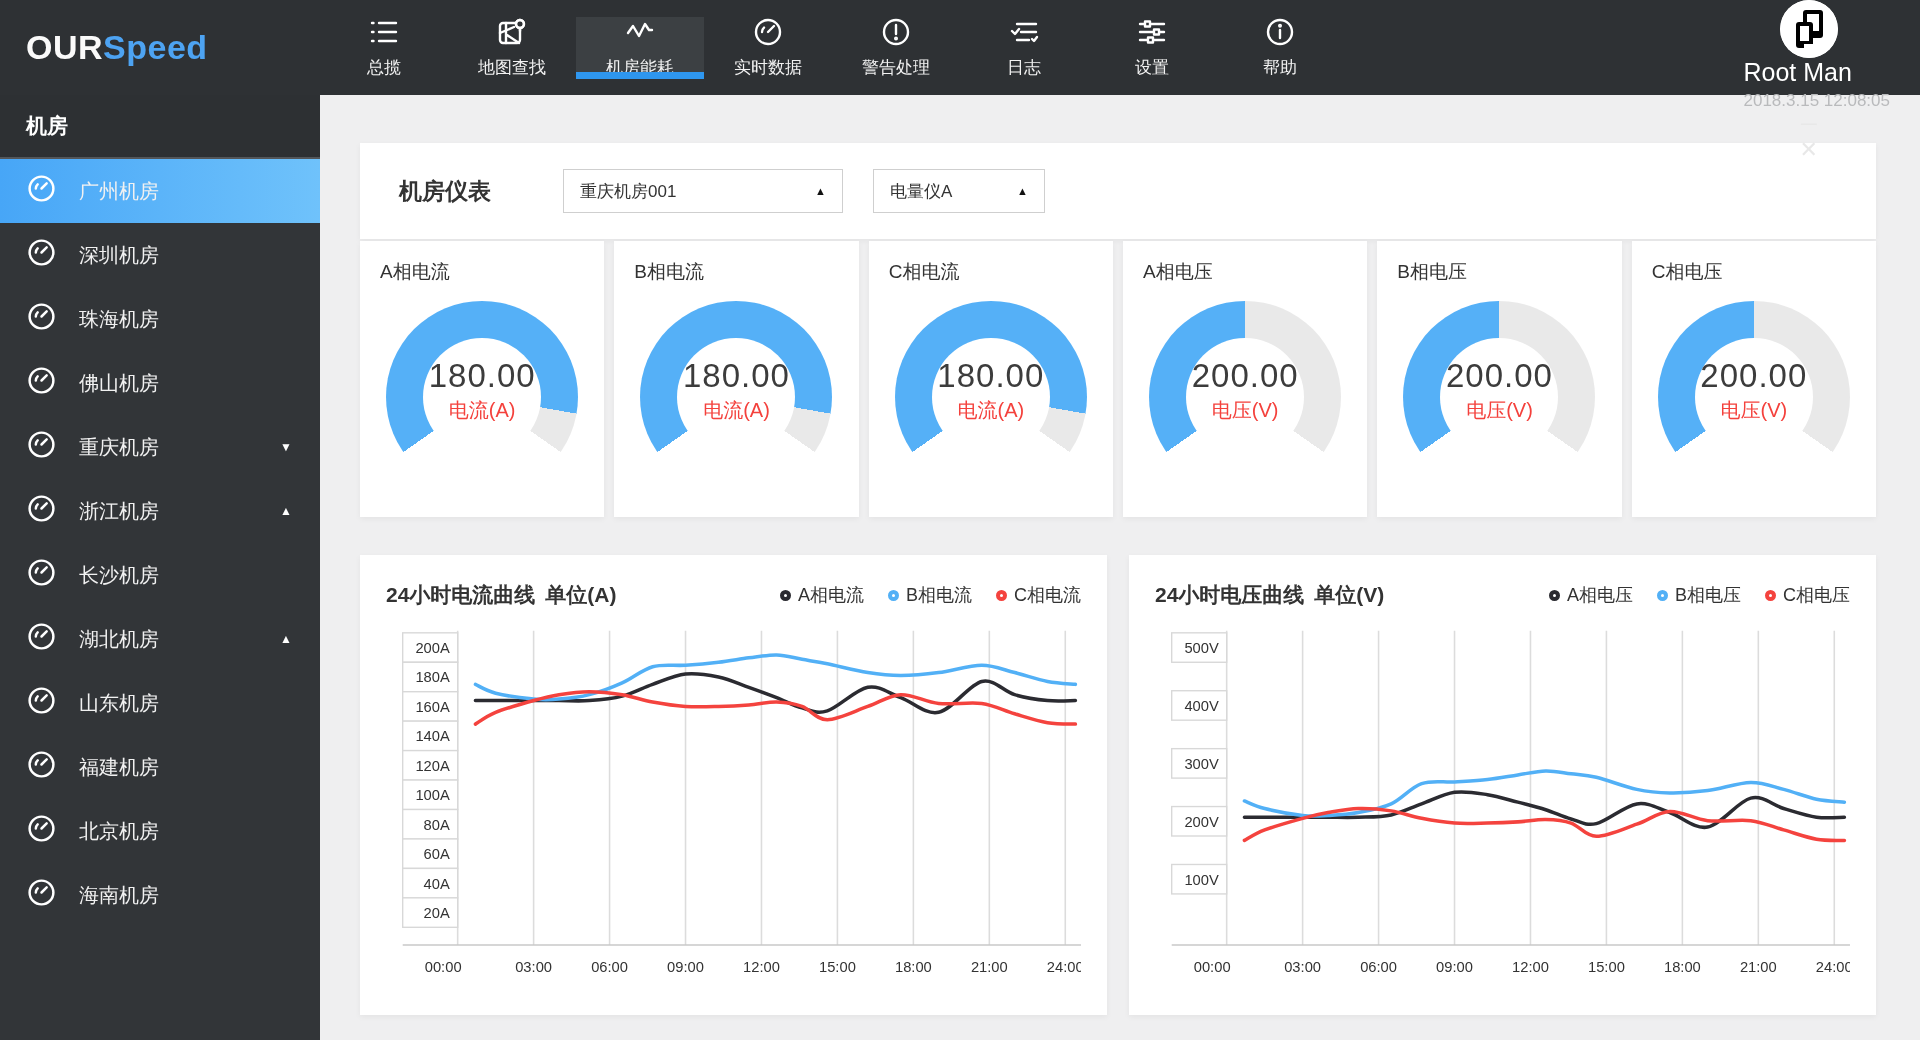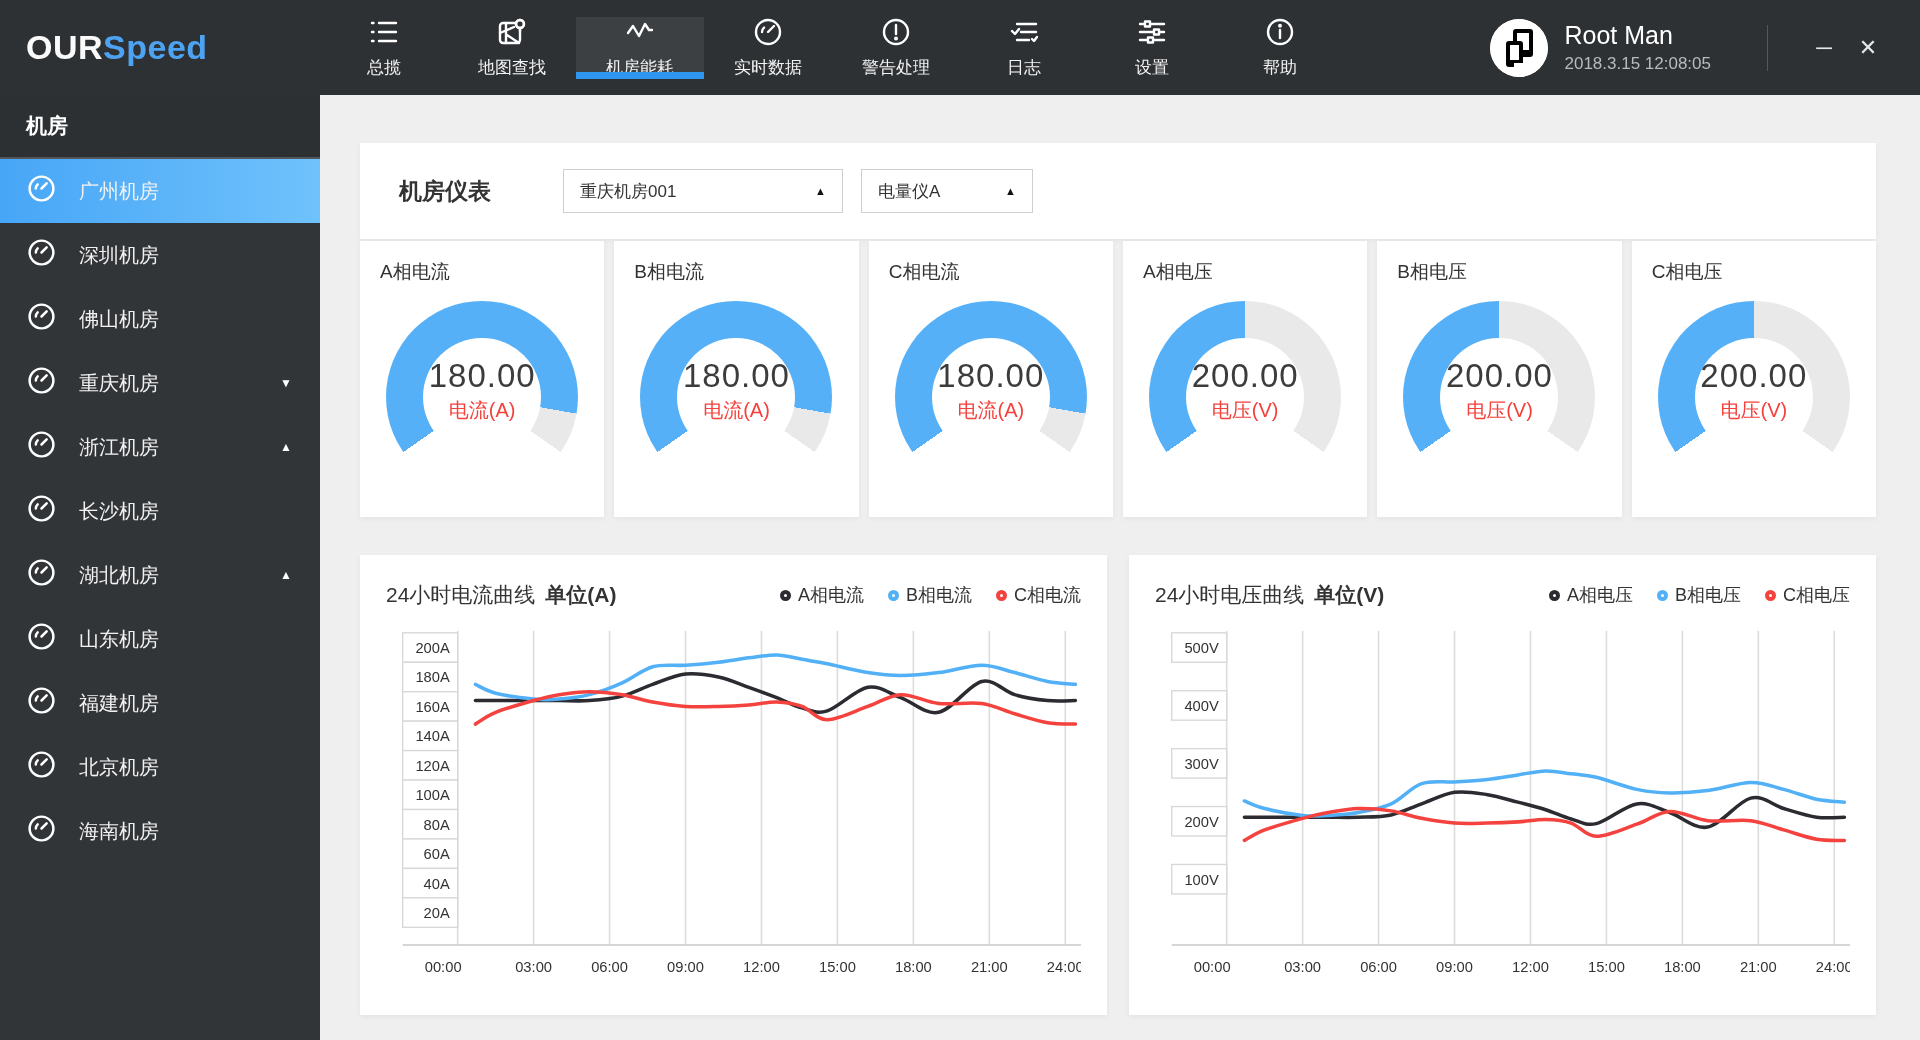--- a/index.html
+++ b/index.html
@@ -9,21 +9,21 @@
   .navbar { height:95px; background:#2e3134; display:flex; align-items:stretch; color:#fff; position:relative; }
   .brand { width:320px; display:flex; align-items:center; padding-left:26px; font-size:34px; font-weight:bold; letter-spacing:.5px; }
   .brand .b1 { color:#fafafa; }
   .brand .b2 { color:#4da3f2; }
   .nav-tabs { display:flex; align-items:center; }
   .nav-tab { width:128px; display:flex; flex-direction:column; align-items:center; justify-content:center; gap:9px; cursor:pointer; position:relative; }
   .nav-tab svg { width:30px; height:30px; display:block; }
   .nav-tab .lbl { font-size:17px; color:#f2f2f2; }
   .nav-tab.active { background:#3c4043; }
   .nav-tab.active::after { content:""; position:absolute; left:0; right:0; bottom:0; height:7px; background:#2e96ee; }
-  .nav-right { margin-left:auto; display:flex; align-items:center; padding-right:30px; }
+  .nav-right { margin-left:auto; display:flex; align-items:center; padding-right:30px;flex-direction:column; }
   .avatar { width:58px; height:58px; border-radius:50%; background:#fff; overflow:hidden; flex:0 0 auto; }
   .userbox { margin-left:16px; }
   .user-name { font-size:25px; color:#fff; }
   .user-time { font-size:17px; color:#b9babc; margin-top:4px; }
   .win-sep { width:1px; height:46px; background:#55585b; margin:0 34px 0 56px; }
   .win-btn { width:44px; height:44px; display:flex; align-items:center; justify-content:center; font-size:22px; color:#e8e8e8; cursor:pointer; }
 
   
   .shell { display:flex; height:945px; }
   .sidebar { width:320px; background:#323538; flex:0 0 auto; }
@@ -32,38 +32,38 @@
   .sb-item svg { width:31px; height:31px; margin-right:22px; flex:0 0 auto; }
   .sb-item.active { background:linear-gradient(90deg,#47a6f7,#6fc2fb); }
   .sb-caret { margin-left:auto; font-size:12px; color:#fff; }
 
   .main { flex:1; padding:0 44px 0 40px; }
   .panel-header { margin-top:48px; height:96px; background:#fff; box-shadow:0 2px 6px rgba(0,0,0,.05); display:flex; align-items:center; padding:0 39px; }
   .panel-title { font-size:23px; font-weight:bold; color:#333; }
   .select { height:44px; background:#fff; border:1px solid #cfcfcf; display:flex; align-items:center; padding:0 16px; font-size:17px; color:#333; cursor:pointer; }
   .select .caret { margin-left:auto; font-size:11px; color:#111; }
   .select1 { width:280px; margin-left:72px; }
-  .select2 { width:172px; margin-left:18px; }
+  .select2 { width:172px; margin-left:30px; }
 
   
   .cards { margin-top:2px; display:grid; grid-template-columns:repeat(6,1fr); gap:10px; }
   .card { background:#fff; height:276px; box-shadow:0 2px 6px rgba(0,0,0,.05); padding:18px 20px; position:relative; }
   .card-title { font-size:19px; color:#333; }
   .gauge { width:192px; height:176px; margin:16px auto 0; position:relative; }
   .gauge .ring { position:absolute; inset:0; width:192px; height:192px; border-radius:50%; }
   .gauge .hole { position:absolute; left:50%; top:96px; transform:translate(-50%,-50%); width:118px; height:118px; border-radius:50%; background:#fff; }
   .gauge .txt { position:absolute; left:0; right:0; top:56px; text-align:center; }
   .gauge .val { font-size:33px; color:#3c3c3c; letter-spacing:1px; }
   .gauge .unit { font-size:20px; margin-top:2px; }
 
   
   .charts { margin-top:38px; display:flex; gap:22px; }
   .chart-panel { flex:1; background:#fff; height:460px; box-shadow:0 2px 6px rgba(0,0,0,.05); padding:26px 26px 10px; }
   .chart-head { display:flex; align-items:center; }
-  .chart-title { font-size:21px; font-weight:normal; color:#333; }
+  .chart-title { font-size:21px; font-weight:bold; color:#333; }
   .chart-unit { font-size:21px; font-weight:bold; color:#333; margin-left:10px; }
   .legend { margin-left:auto; display:flex; align-items:center; gap:24px; }
   .legend-item { display:flex; align-items:center; gap:7px; cursor:pointer; }
   .legend-ring { width:11px; height:11px; border-radius:50%; background:#fff; border:4px solid #000; }
   .legend-lbl { font-size:18px; color:#333; }
   .chart-panel svg.plot { width:100%; height:auto; display:block; margin-top:14px; }
 </style>
 </head>
 <body>
 
@@ -194,20 +194,28 @@
             </svg></span>
           <span>广州机房</span>
         </div>
         <div class="sb-item">
           <span><svg viewBox="0 0 30 30" fill="none" stroke="#fff" stroke-width="2.4" stroke-linecap="round" stroke-linejoin="round">
               <circle cx="15" cy="15" r="11.5"></circle>
               <path d="M15 15 L20 10"></path>
               <path d="M9.5 15 a5.5 5.5 0 0 1 1.8 -4"></path>
             </svg></span>
           <span>深圳机房</span>
+        </div>
+        <div class="sb-item">
+          <span><svg viewBox="0 0 30 30" fill="none" stroke="#fff" stroke-width="2.4" stroke-linecap="round" stroke-linejoin="round">
+              <circle cx="15" cy="15" r="11.5"></circle>
+              <path d="M15 15 L20 10"></path>
+              <path d="M9.5 15 a5.5 5.5 0 0 1 1.8 -4"></path>
+            </svg></span>
+          <span>珠海机房</span>
         </div>
         <div class="sb-item">
           <span><svg viewBox="0 0 30 30" fill="none" stroke="#fff" stroke-width="2.4" stroke-linecap="round" stroke-linejoin="round">
               <circle cx="15" cy="15" r="11.5"></circle>
               <path d="M15 15 L20 10"></path>
               <path d="M9.5 15 a5.5 5.5 0 0 1 1.8 -4"></path>
             </svg></span>
           <span>佛山机房</span>
         </div>
         <div class="sb-item">

